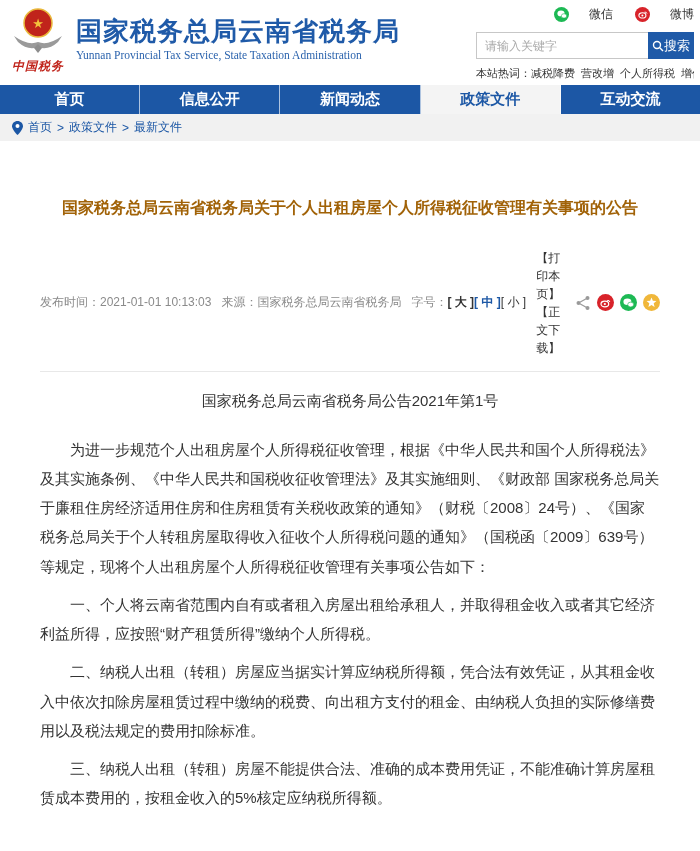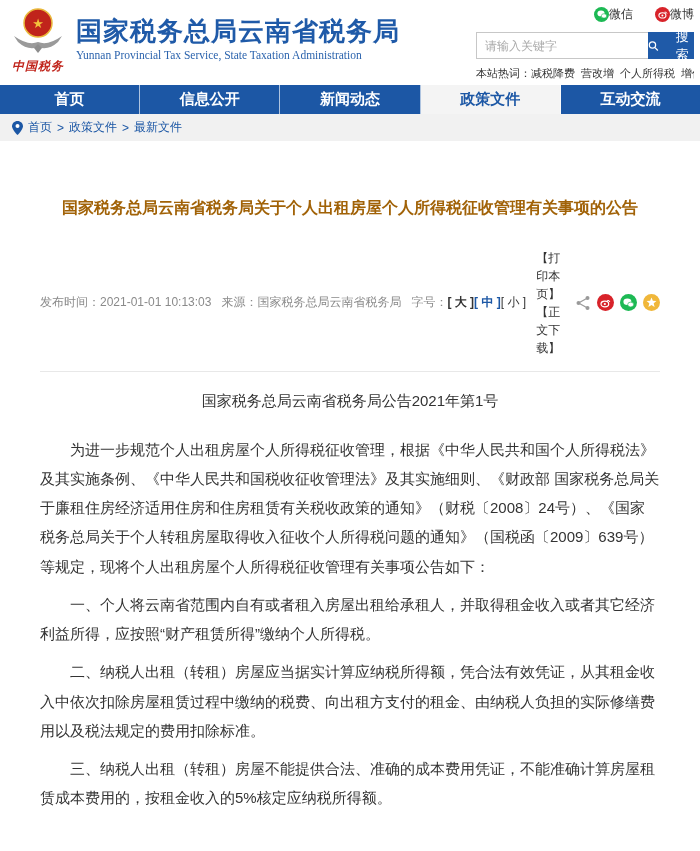--- a/index.html
+++ b/index.html
@@ -15,32 +15,32 @@
   .logo-emblem { display:block; margin:0 auto; }
   .logo-caption { font-family:"Liberation Serif","DejaVu Serif",serif; font-style:italic;
     font-weight:bold; color:#c0241b; font-size:12px; letter-spacing:1px; }
   .site-title-block { position:absolute; left:76px; top:14px; }
   .site-name { color:#1f5aa8; font-size:26px; font-weight:bold; letter-spacing:1px; }
   .site-name-en { font-family:"Liberation Serif","DejaVu Serif",serif;
     color:#2b63ad; font-size:11.5px; }
   .header-right { position:absolute; right:6px; top:4px; width:218px; }
   .social-row { display:flex; justify-content:flex-end; align-items:center; gap:6px;
     font-size:12px; color:#333; height:20px; overflow:hidden; }
-  .social-item { display:flex; align-items:center; gap:0; cursor:pointer; }
+  .social-item { display:flex; align-items:center; gap:20px; cursor:pointer; }
   .social-item + .social-item { margin-left:16px; }
   .circle-icon { width:15px; height:15px; border-radius:50%; display:inline-flex;
     align-items:center; justify-content:center; flex:0 0 auto; }
   .wechat-bg { background:#1db954; } .weibo-bg { background:#d8232a; }
   .qzone-bg { background:#f0b73a; }
   .search-row { display:flex; margin-top:8px; height:27px; }
   .search-input { flex:1; border:1px solid #c7c7c7; border-right:none; padding:12px 8px;
     font-size:12px; color:#333; outline:none; }
   .search-input::placeholder { color:#aaa; }
   .search-btn { width:64px; background:#1f5aa8; color:#fff; border:none; font-size:13px;
-    display:flex; align-items:center; justify-content:center; gap:12px; cursor:pointer; }
+    display:flex; align-items:center; justify-content:center; gap:0; cursor:pointer; }
   .hotwords-row { margin-top:7px; font-size:11px; color:#333; white-space:nowrap;
     overflow:hidden; }
   .hotword { color:#333; text-decoration:none; margin-right:6px; cursor:pointer; }
   
   .main-nav { display:flex; height:29px; background:#1c57a5; }
   .nav-item { flex:1; display:flex; align-items:center; justify-content:center;
     color:#fff; font-size:15px; font-weight:bold; cursor:pointer;
     border-right:1px solid rgba(255,255,255,.65); }
   .nav-item:last-child { border-right:none; }
   .nav-item.active { background:#f4f4f4; color:#1c57a5; }

